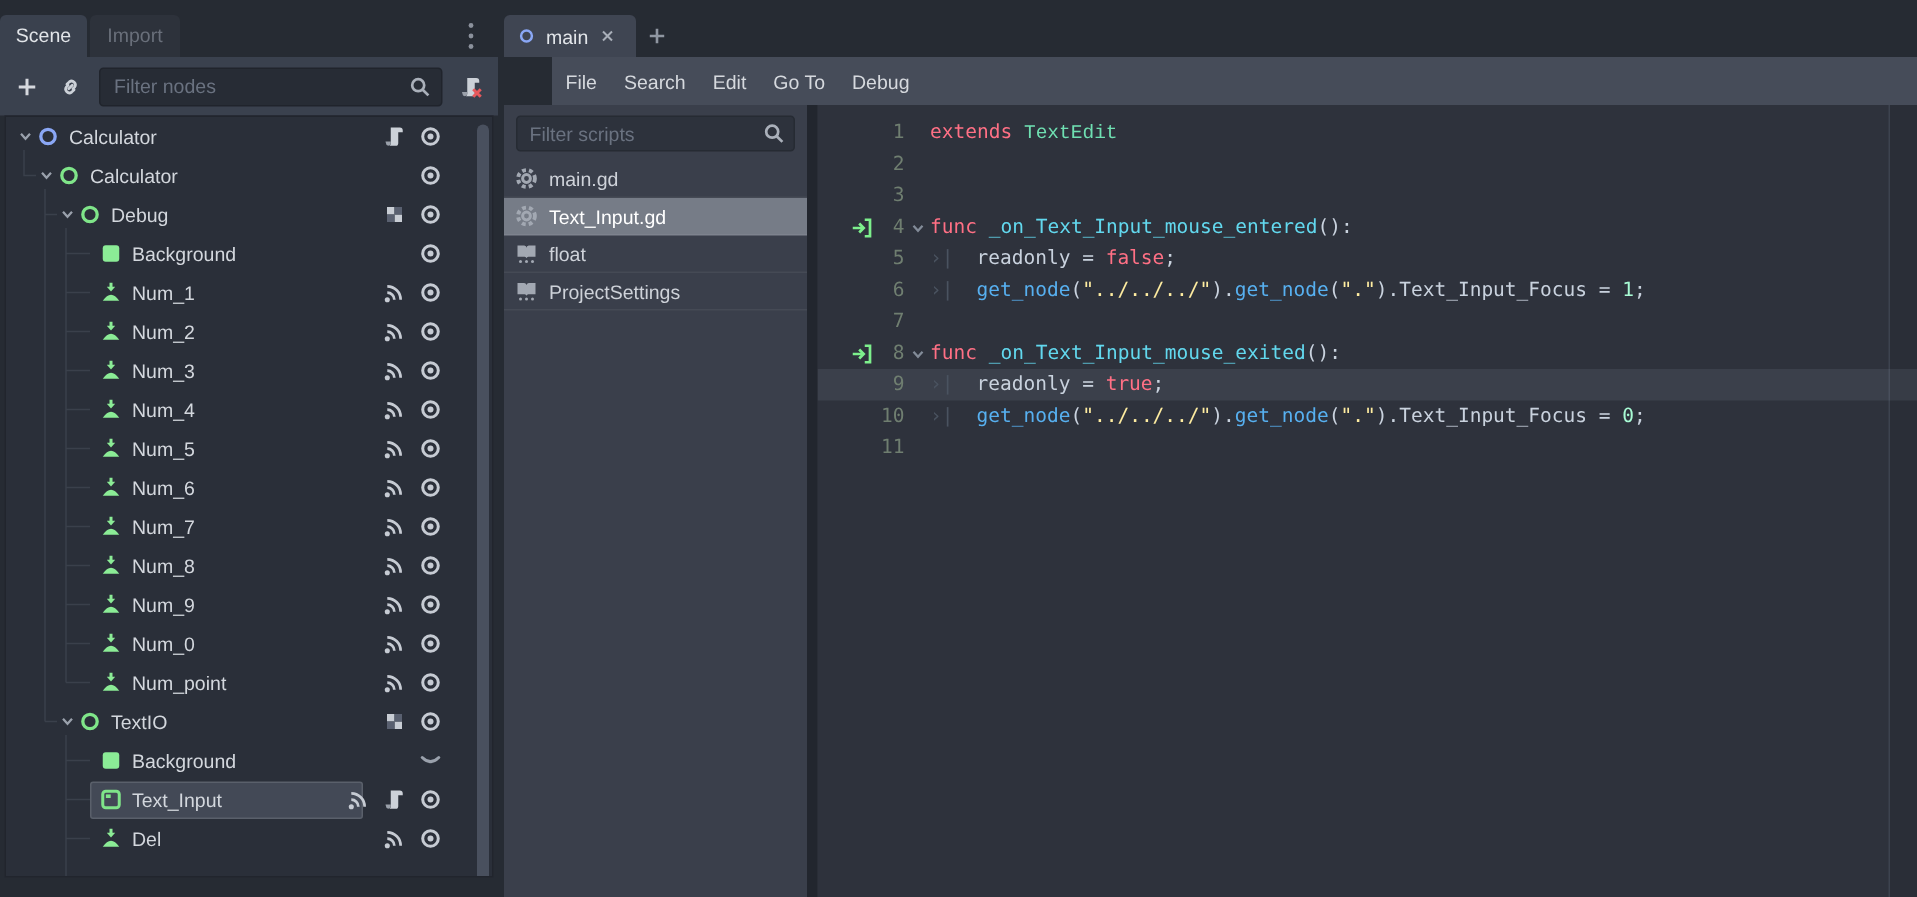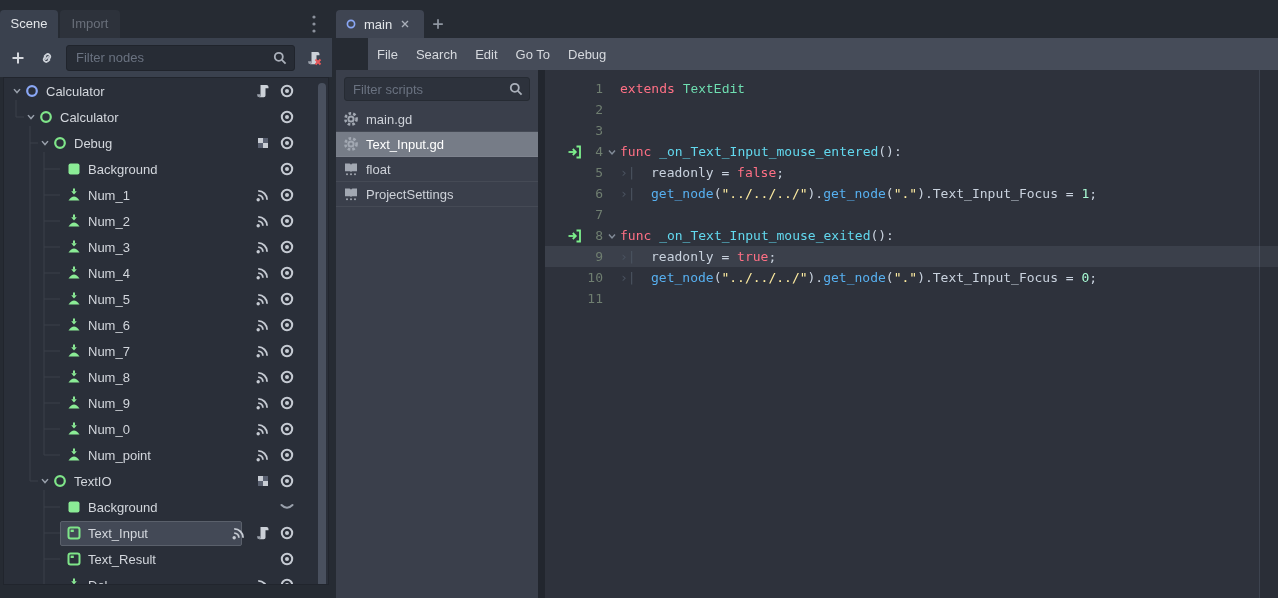--- a/index.html
+++ b/index.html
@@ -535,34 +535,20 @@
           </svg>
           <svg class="i16">
             <use href="#i-eye"></use>
           </svg>
         </span>
     </div>
     <div class="trow d3">
       <span class="arrow"></span>
       <span class="nicon">
           <svg class="i16">
-            <use href="#i-textedit"></use>
-          </svg>
-        </span>
-      <span class="nlabel">Text_Result</span>
-      <span class="rbtns">
-          <svg class="i16">
-            <use href="#i-eye"></use>
-          </svg>
-        </span>
-    </div>
-    <div class="trow d3">
-      <span class="arrow"></span>
-      <span class="nicon">
-          <svg class="i16">
             <use href="#i-touch"></use>
           </svg>
         </span>
       <span class="nlabel">Del</span>
       <span class="rbtns">
           <svg class="i16">
             <use href="#i-signal"></use>
           </svg>
           <svg class="i16">
             <use href="#i-eye"></use>

